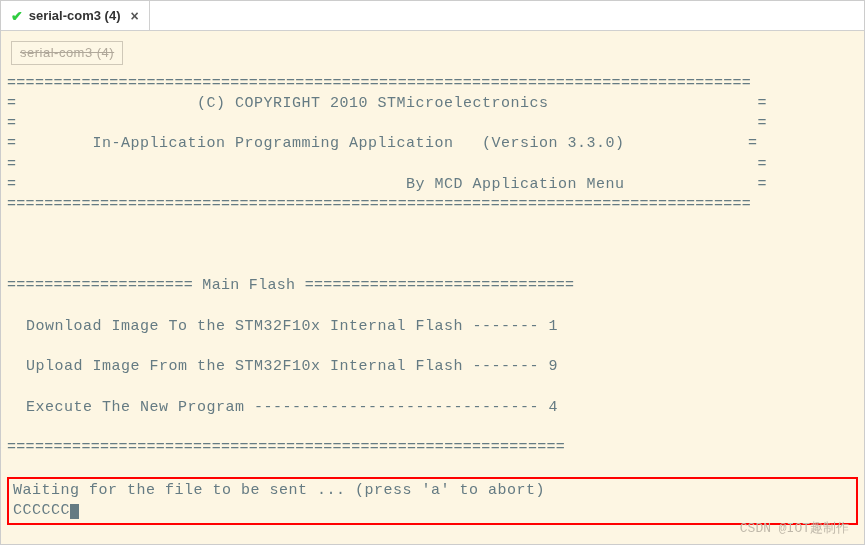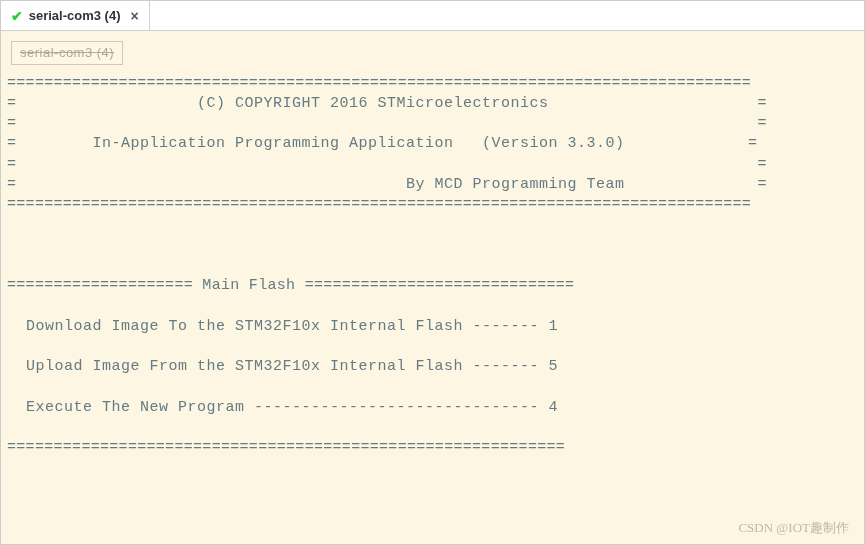--- a/index.html
+++ b/index.html
@@ -74,54 +74,56 @@
       display: inline-block;
       width: 9px;
       height: 15px;
       background: #657b83;
       vertical-align: text-bottom;
     }
     .watermark {
       position: absolute;
       right: 16px;
       bottom: 8px;
-      font-family: Liberation Serif, serif;
+      font-family: Liberation Mono, monospace;
       font-size: 13px;
       color: #bfb8aa;
     }
     .divider { letter-spacing: 0.3px; }
   </style>
 </head>
 <body>
 
 <div class="tab-bar">
   <div class="tab">
     <span class="check-icon">✔</span>
     <span>serial-com3 (4)</span>
     <span class="close">×</span>
   </div>
 </div>
 
 <div class="terminal">
   <div class="ghost-label">serial-com3 (4)</div>
 <span class="divider">================================================================================</span>
-<span>=                   (C) COPYRIGHT 2016 STMicroelectronics                      =</span>
+<span>=                   (C) COPYRIGHT 2010 STMicroelectronics                      =</span>
 <span>=                                                                              =</span>
 <span>=        In-Application Programming Application   (Version 3.3.0)             =</span>
 <span>=                                                                              =</span>
-<span>=                                         By MCD Programming Team              =</span>
+<span>=                                         By MCD Application Menu              =</span>
 <span class="divider">================================================================================</span>
 
 
 
 <span class="divider">==================== Main Flash =============================</span>
 
 <span>  Download Image To the STM32F10x Internal Flash ------- 1</span>
 
-<span>  Upload Image From the STM32F10x Internal Flash ------- 5</span>
+<span>  Upload Image From the STM32F10x Internal Flash ------- 9</span>
 
 <span>  Execute The New Program ------------------------------ 4</span>
 
 <span class="divider">============================================================</span>
 
+<div class="red-box"><span>Waiting for the file to be sent ... (press 'a' to abort)</span>
+<span>CCCCCC</span><span class="cursor-block"></span></div>
 </div>
 
 <div class="watermark">CSDN @IOT趣制作</div>
 
 </body></html>

